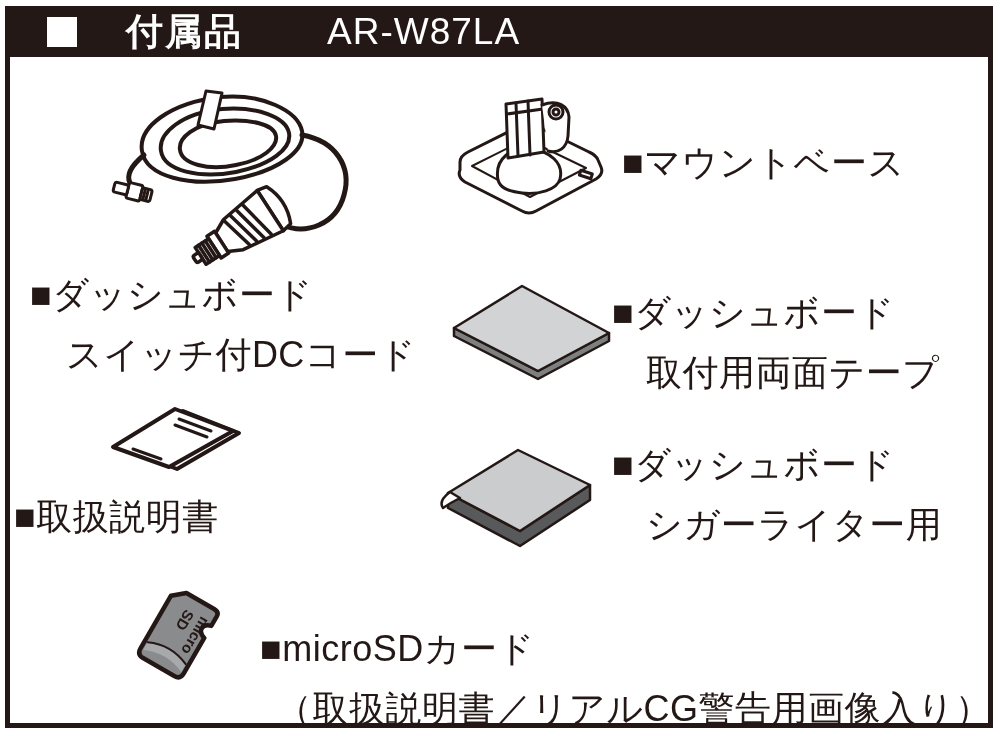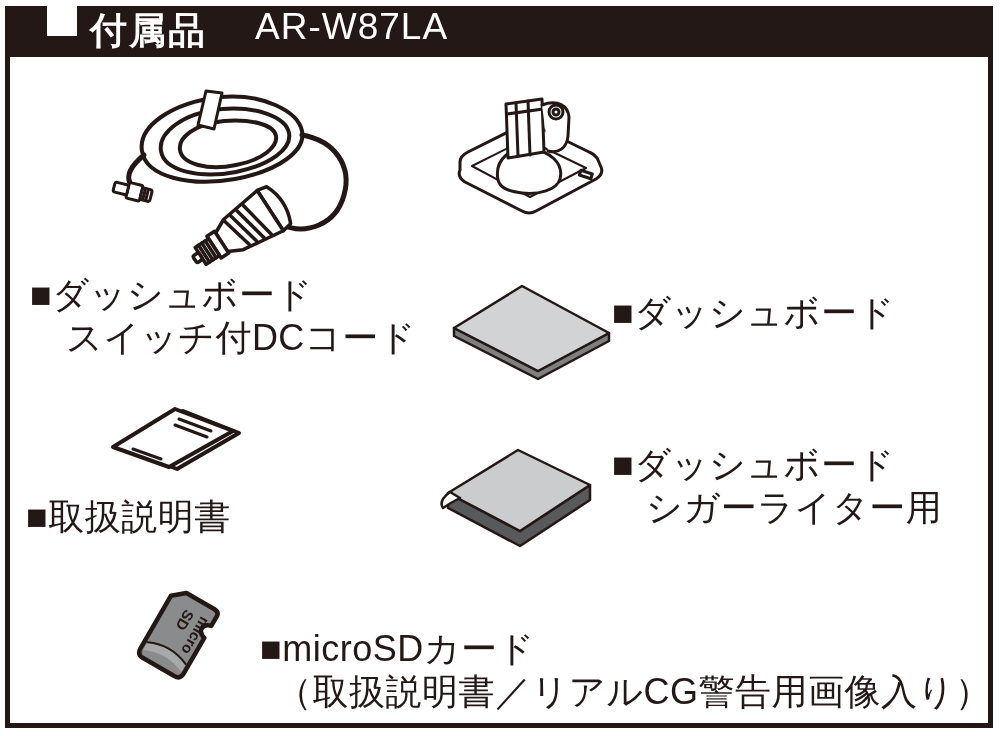--- a/index.html
+++ b/index.html
@@ -1,25 +1,25 @@
 <!DOCTYPE html>
 <html style="--ink: #231815; --tape_top: #d2d3d5; --tape_side: #7e7f81; --gel_top: #cbcccd; --gel_side: #58595b; --sd_fill: #8a8b8d; --sd_sheen: #a8a9ab;"><head>
 <meta charset="utf-8">
 <style>
   html,body{margin:0;padding:0;background:#fff;width:1000px;height:736px;overflow:hidden;
     font-family:"Liberation Sans","DejaVu Sans",sans-serif;}
   .panel{position:absolute;left:5px;top:6px;width:988px;height:722px;display:flex;flex-direction:column;}
-  .bar{height:51px;background:var(--ink);display:flex;align-items:flex-start;padding-left:42px;flex:0 0 auto;}
+  .bar{height:51px;background:var(--ink);display:flex;align-items:center;padding-left:42px;flex:0 0 auto;gap:36px;}
   .sq{width:30px;height:30px;background:#fff;margin-right:13px;}
   .htitle{color:#fff;font-size:37px;font-weight:700;margin-right:48px;letter-spacing:2px;}
   .hmodel{color:#fff;font-size:37px;font-weight:400;letter-spacing:1px;}
   .content{flex:1;border:5px solid var(--ink);border-top:none;position:relative;background:#fff;}
   .lbl{position:absolute;font-size:36px;font-weight:500;line-height:43px;color:var(--ink);
     letter-spacing:0.5px;white-space:nowrap;}
-  .lbl .l2{display:block;}
+  .lbl .l2{display:block;margin-top:17px;}
   .art{position:absolute;}
   .ln{stroke:var(--ink);stroke-linecap:round;stroke-linejoin:round;}
   svg text{font-family:"Liberation Sans","DejaVu Sans",sans-serif;}
 </style>
 </head>
 <body>
 
 <div class="panel">
 
   <header class="bar">
@@ -109,26 +109,30 @@
         <text transform="translate(36,12) rotate(90)" font-size="15" font-weight="700" fill="var(--ink)">micro</text>
         <text transform="translate(19,14) rotate(90)" font-size="15" font-weight="700" fill="var(--ink)">SD</text>
       </g>
     </svg>
 
     <div class="lbl" style="left:20px;top:216px">
       <span>■ダッシュボード</span>
       <span class="l2" style="margin-left:36px">スイッチ付DCコード</span>
     </div>
 
+    <div class="lbl" style="left:612px;top:84px">
+      <span>■マウントベース</span>
+    </div>
 
     <div class="lbl" style="left:602px;top:234px">
       <span>■ダッシュボード</span>
+      <span class="l2" style="margin-left:34px">取付用両面テープ</span>
     </div>
 
-    <div class="lbl" style="left:16px;top:438px">
+    <div class="lbl" style="left:4px;top:438px">
       <span>■取扱説明書</span>
     </div>
 
     <div class="lbl" style="left:602px;top:386px">
       <span>■ダッシュボード</span>
       <span class="l2" style="margin-left:34px">シガーライター用</span>
     </div>
 
     <div class="lbl" style="left:250px;top:570px">
       <span>■microSDカード</span>

